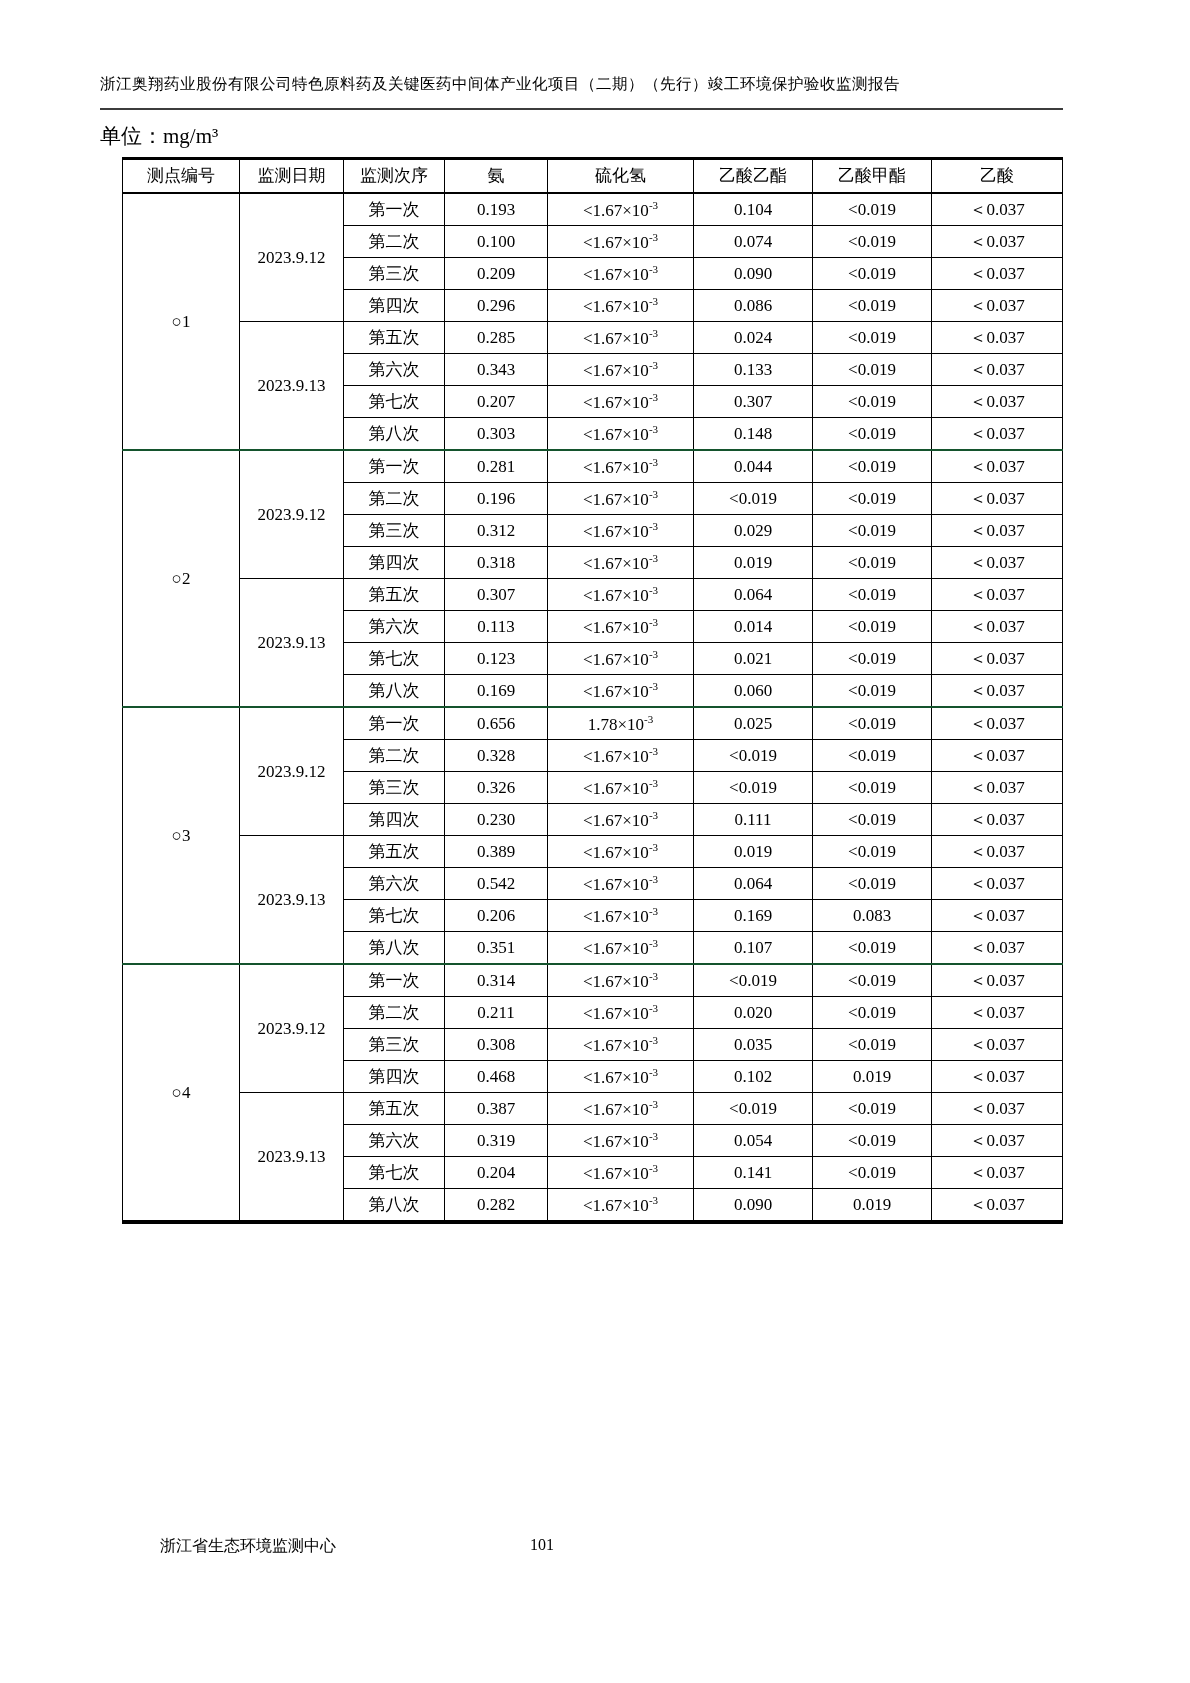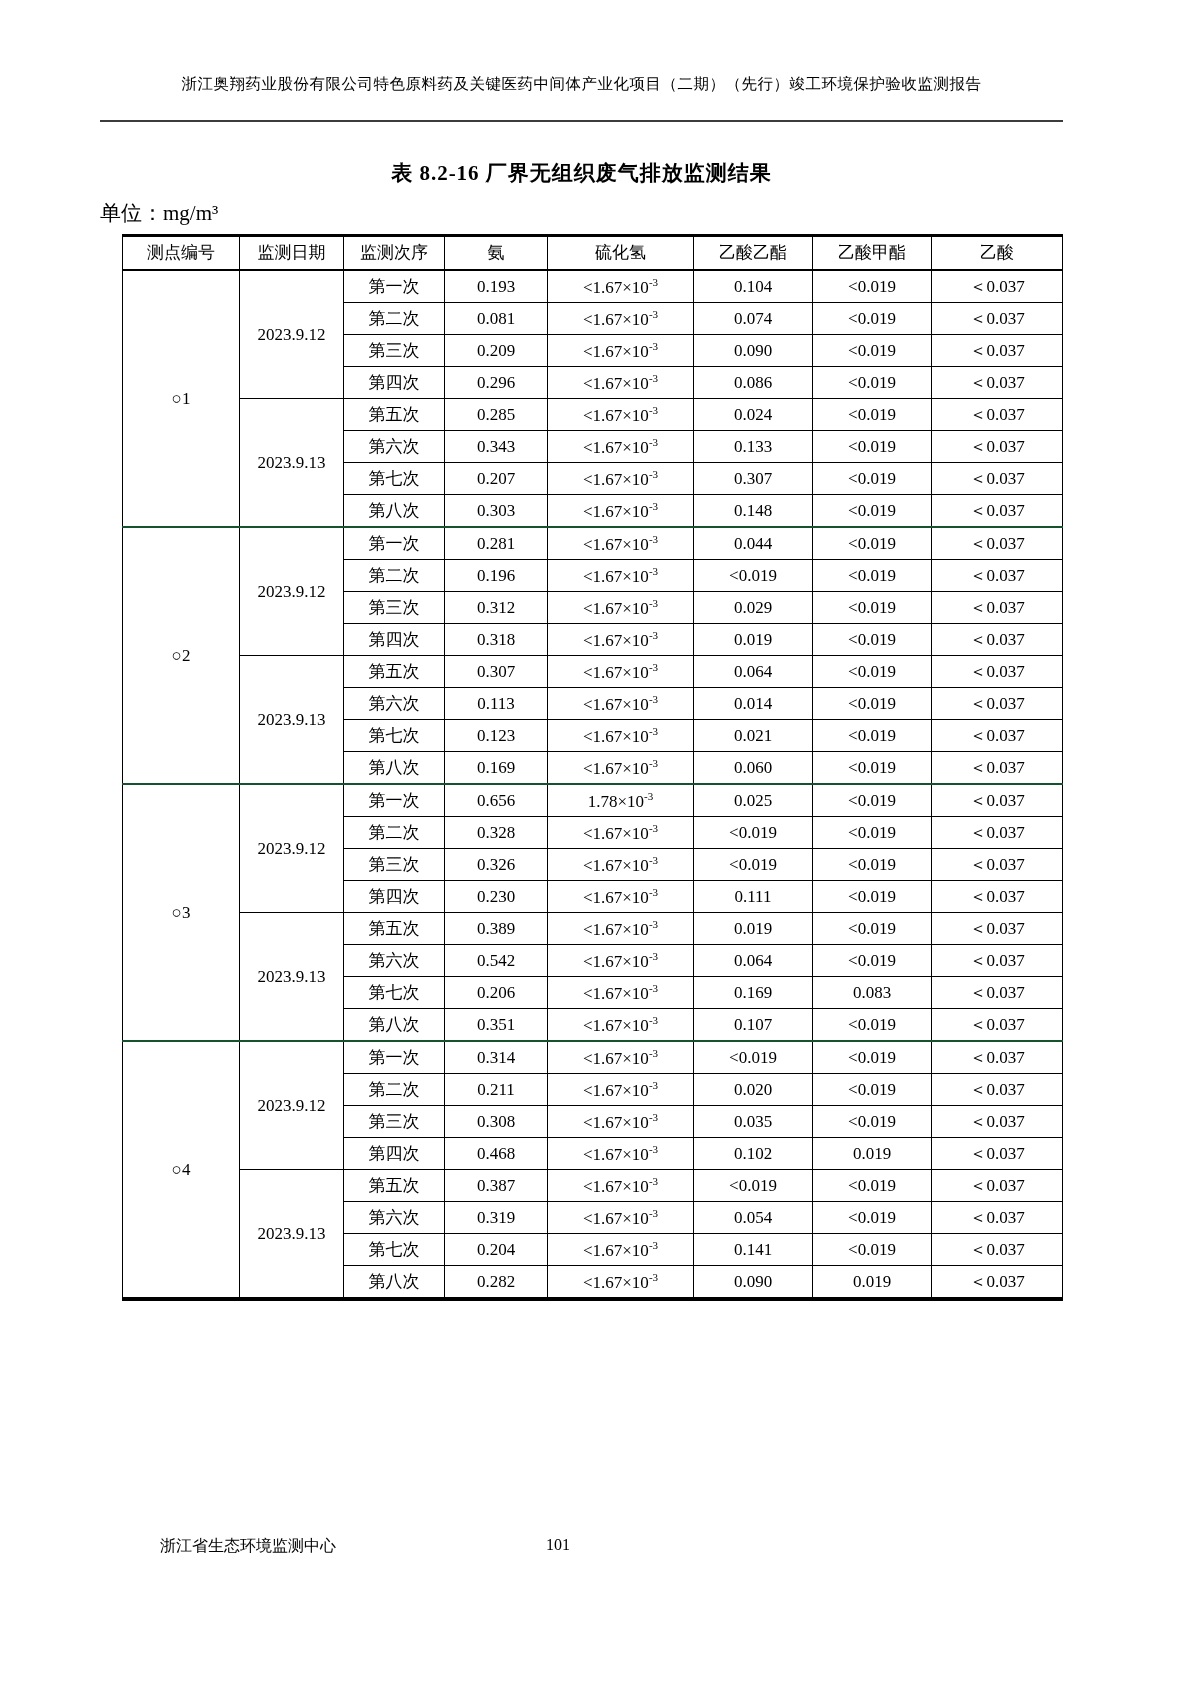--- a/index.html
+++ b/index.html
@@ -5,24 +5,24 @@
   html, body { margin: 0; padding: 0; }
   body {
     width: 1190px; height: 1683px;
     background: #ffffff; color: #000;
     font-family: "Liberation Serif", "DejaVu Serif", serif;
     position: relative; overflow: hidden;
   }
   .content { padding: 74px 127px 0 100px; }
 
   .page-header {
-    text-align: center;
+    text-align: left;
     font-size: 15.5px;
     letter-spacing: 0.5px;
-    padding-bottom: 25px;
+    padding-bottom: 13px;
     border-bottom: 2px solid #3c3c3c;
     white-space: nowrap;
   }
 
   .doc-title {
     text-align: center;
     font-weight: bold;
     font-size: 21px;
     margin-top: 37px;
     letter-spacing: 1px;
@@ -56,29 +56,28 @@
     padding: 0 2px;
     line-height: 1.05;
     overflow: hidden;
   }
   table.monitor th { border-bottom: 2px solid #000; height: 32px; border-radius: 15px; }
   table.monitor tr.section-start td { border-top: 2px solid #14532d; }
   table.monitor td sup { font-size: 11px; }
   td.point-cell { font-size: 18px; }
 
   .footer-org  { position: absolute; left: 160px; top: 1536px; font-size: 16px; text-align: right; }
-  .footer-page { position: absolute; left: 546px; top: 1536px; font-size: 16px; }
+  .footer-page { position: absolute; left: 530px; top: 1536px; font-size: 16px; }
 </style>
 </head>
 <body>
 
 <div class="content">
   <div class="page-header">浙江奥翔药业股份有限公司特色原料药及关键医药中间体产业化项目（二期）（先行）竣工环境保护验收监测报告</div>
 
-  <div class="doc-title">表 8.2-16 厂界无组织废气排放监测结果</div>
 
   <div class="unit-line"><span id="unit-slot">单位：mg/m³</span></div>
 
   <table class="monitor">
     <colgroup>
       <col style="width:117px">
         <col style="width:104px">
         <col style="width:101px">
       <col style="width:103px">
         <col style="width:146px">
@@ -104,21 +103,21 @@
           <td rowspan="4" class="date-cell">2023.9.12</td>
           <td>第一次</td>
           <td>0.193</td>
           <td>&lt;1.67×10<sup>-3</sup></td>
           <td>0.104</td>
           <td>&lt;0.019</td>
           <td>＜0.037</td>
         </tr>
         <tr>
           <td>第二次</td>
-          <td>0.081</td>
+          <td>0.100</td>
           <td>&lt;1.67×10<sup>-3</sup></td>
           <td>0.074</td>
           <td>&lt;0.019</td>
           <td>＜0.037</td>
         </tr>
         <tr>
           <td>第三次</td>
           <td>0.209</td>
           <td>&lt;1.67×10<sup>-3</sup></td>
           <td>0.090</td>

